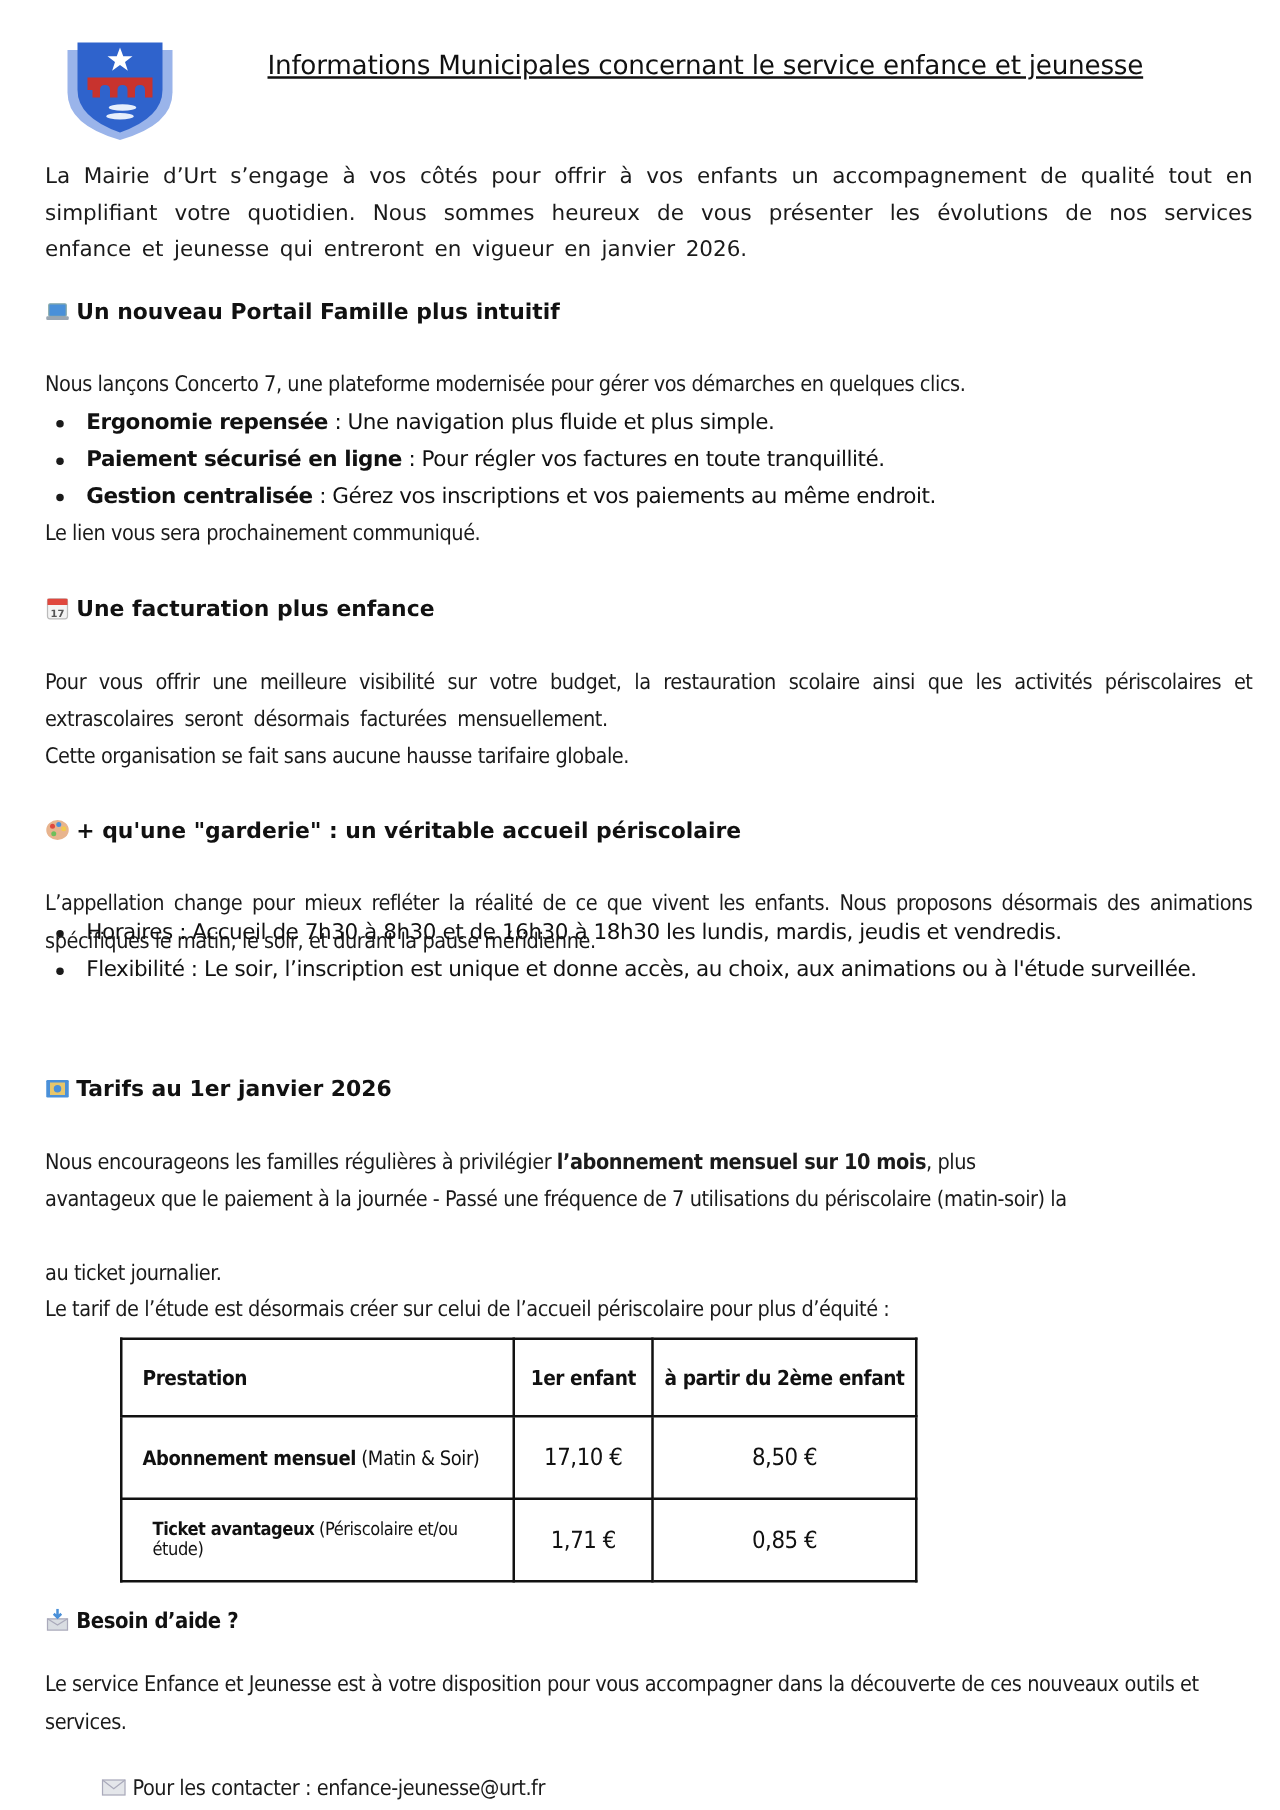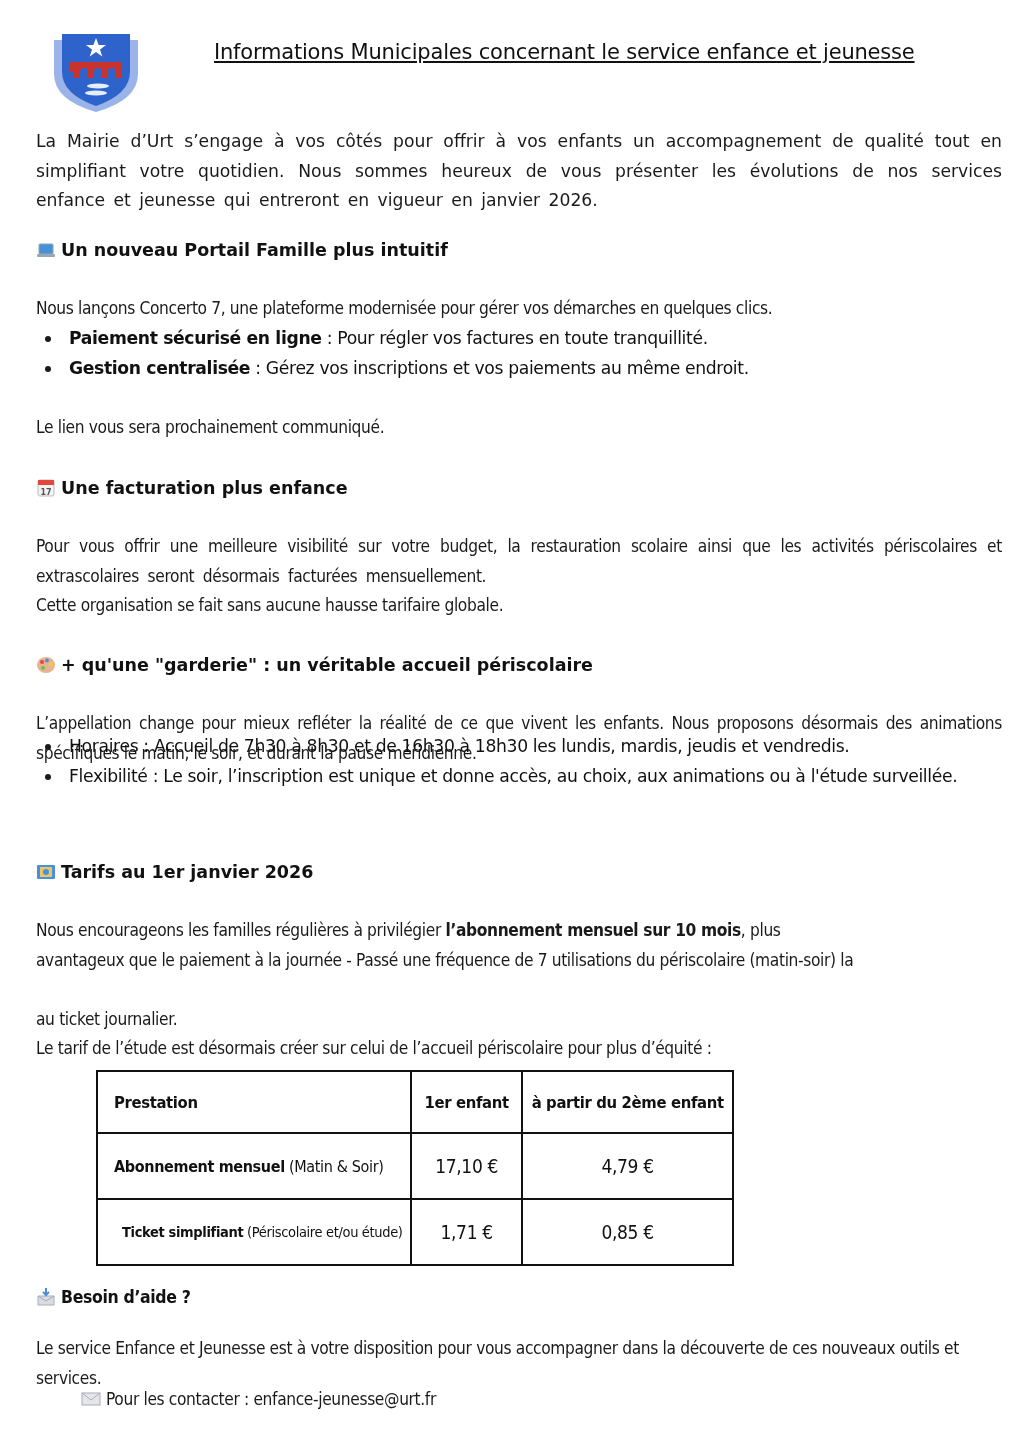--- a/index.html
+++ b/index.html
@@ -52,20 +52,21 @@
 <div class="txt justify" style="top:116px; word-spacing:3px;margin-top:11px;">La Mairie d’Urt s’engage à vos côtés pour offrir à vos enfants un accompagnement de qualité tout en simplifiant votre quotidien. Nous sommes heureux de vous présenter les évolutions de nos services enfance et jeunesse qui entreront en vigueur en janvier 2026.</div>
 
 <div class="h" style="top:236px;">
   <svg class="emoji" viewBox="0 0 20 18">
     <rect x="3" y="3" width="14" height="10" rx="1" fill="#4a90d9" stroke="#8aa" stroke-width="1"></rect>
     <rect x="1" y="13" width="18" height="3" rx="1" fill="#9aa6b2"></rect>
   </svg><span>Un nouveau Portail Famille plus intuitif</span>
 </div>
 <div class="txt narrow" style="top:294px; white-space:nowrap;">Nous lançons Concerto 7, une plateforme modernisée pour gérer vos démarches en quelques clics.</div>
 <ul class="bul" style="top:324px;">
+  <li><b>Ergonomie repensée</b><span> : Une navigation plus fluide et plus simple.</span></li>
   <li><b>Paiement sécurisé en ligne</b><span> : Pour régler vos factures en toute tranquillité.</span></li>
   <li><b>Gestion centralisée</b><span> : Gérez vos inscriptions et vos paiements au même endroit.</span></li>
 </ul>
 <div class="txt narrow" style="top:413px; white-space:nowrap;">Le lien vous sera prochainement communiqué.</div>
 
 <div class="h" style="top:474px;">
   <svg class="emoji" viewBox="0 0 20 18">
     <rect x="2" y="1" width="16" height="16" rx="2" fill="#f4f4f4" stroke="#bbb"></rect>
     <rect x="2" y="1" width="16" height="5" fill="#e0483e"></rect>
     <text x="10" y="15.5" font-size="8" text-anchor="middle" fill="#555" font-family="DejaVu Sans, sans-serif">17</text>
@@ -107,36 +108,36 @@
 <table class="tarifs">
   <tbody>
       <tr>
     <th class="c1 narrow">Prestation</th>
     <th class="c2 narrow">1er enfant</th>
     <th class="c3 narrow">à partir du 2ème enfant</th>
   </tr>
   <tr>
     <td class="c1 narrow"><b>Abonnement mensuel</b><span> (Matin &amp; Soir)</span></td>
     <td class="c2 price narrow">17,10 €</td>
-    <td class="c3 price narrow">4,79 €</td>
+    <td class="c3 price narrow">8,50 €</td>
   </tr>
   <tr>
-    <td class="c1 small narrow" style="padding-left:24px !important;"><b>Ticket simplifiant</b><span> (Périscolaire et/ou étude)</span></td>
+    <td class="c1 small narrow" style="padding-left:24px !important;"><b>Ticket avantageux</b><span> (Périscolaire et/ou étude)</span></td>
     <td class="c2 price narrow">1,71 €</td>
     <td class="c3 price narrow">0,85 €</td>
   </tr>
 </tbody>
   </table>
 
 <div class="h narrow" style="top:1283px;">
   <svg class="emoji" viewBox="0 0 20 18">
     <path d="M2 8 L18 8 L18 17 L2 17 Z" fill="#d9dde2" stroke="#aab"></path>
     <path d="M2 8 L10 13 L18 8" fill="none" stroke="#aab"></path>
     <path d="M10 0 L10 7 M7 4 L10 7 L13 4" stroke="#4a90d9" stroke-width="2" fill="none"></path>
   </svg><span>Besoin d’aide ?</span>
 </div>
 <div class="txt narrow" style="top:1334px; width:960px;">Le service Enfance et Jeunesse est à votre disposition pour vous accompagner dans la découverte de ces nouveaux outils et services.</div>
-<div class="txt narrow" style="top:1385px; white-space:nowrap;padding-left:45px;">
+<div class="txt narrow" style="top:1417px; white-space:nowrap;padding-left:45px;">
   <svg class="emoji" viewBox="0 0 20 18">
     <rect x="1" y="3" width="18" height="12" fill="#e4e6ea" stroke="#aab"></rect>
     <path d="M1 3 L10 10 L19 3" fill="none" stroke="#aab"></path>
   </svg><span>Pour les contacter : </span><span>enfance-jeunesse@urt.fr</span>
 </div>
 
 </body></html>

